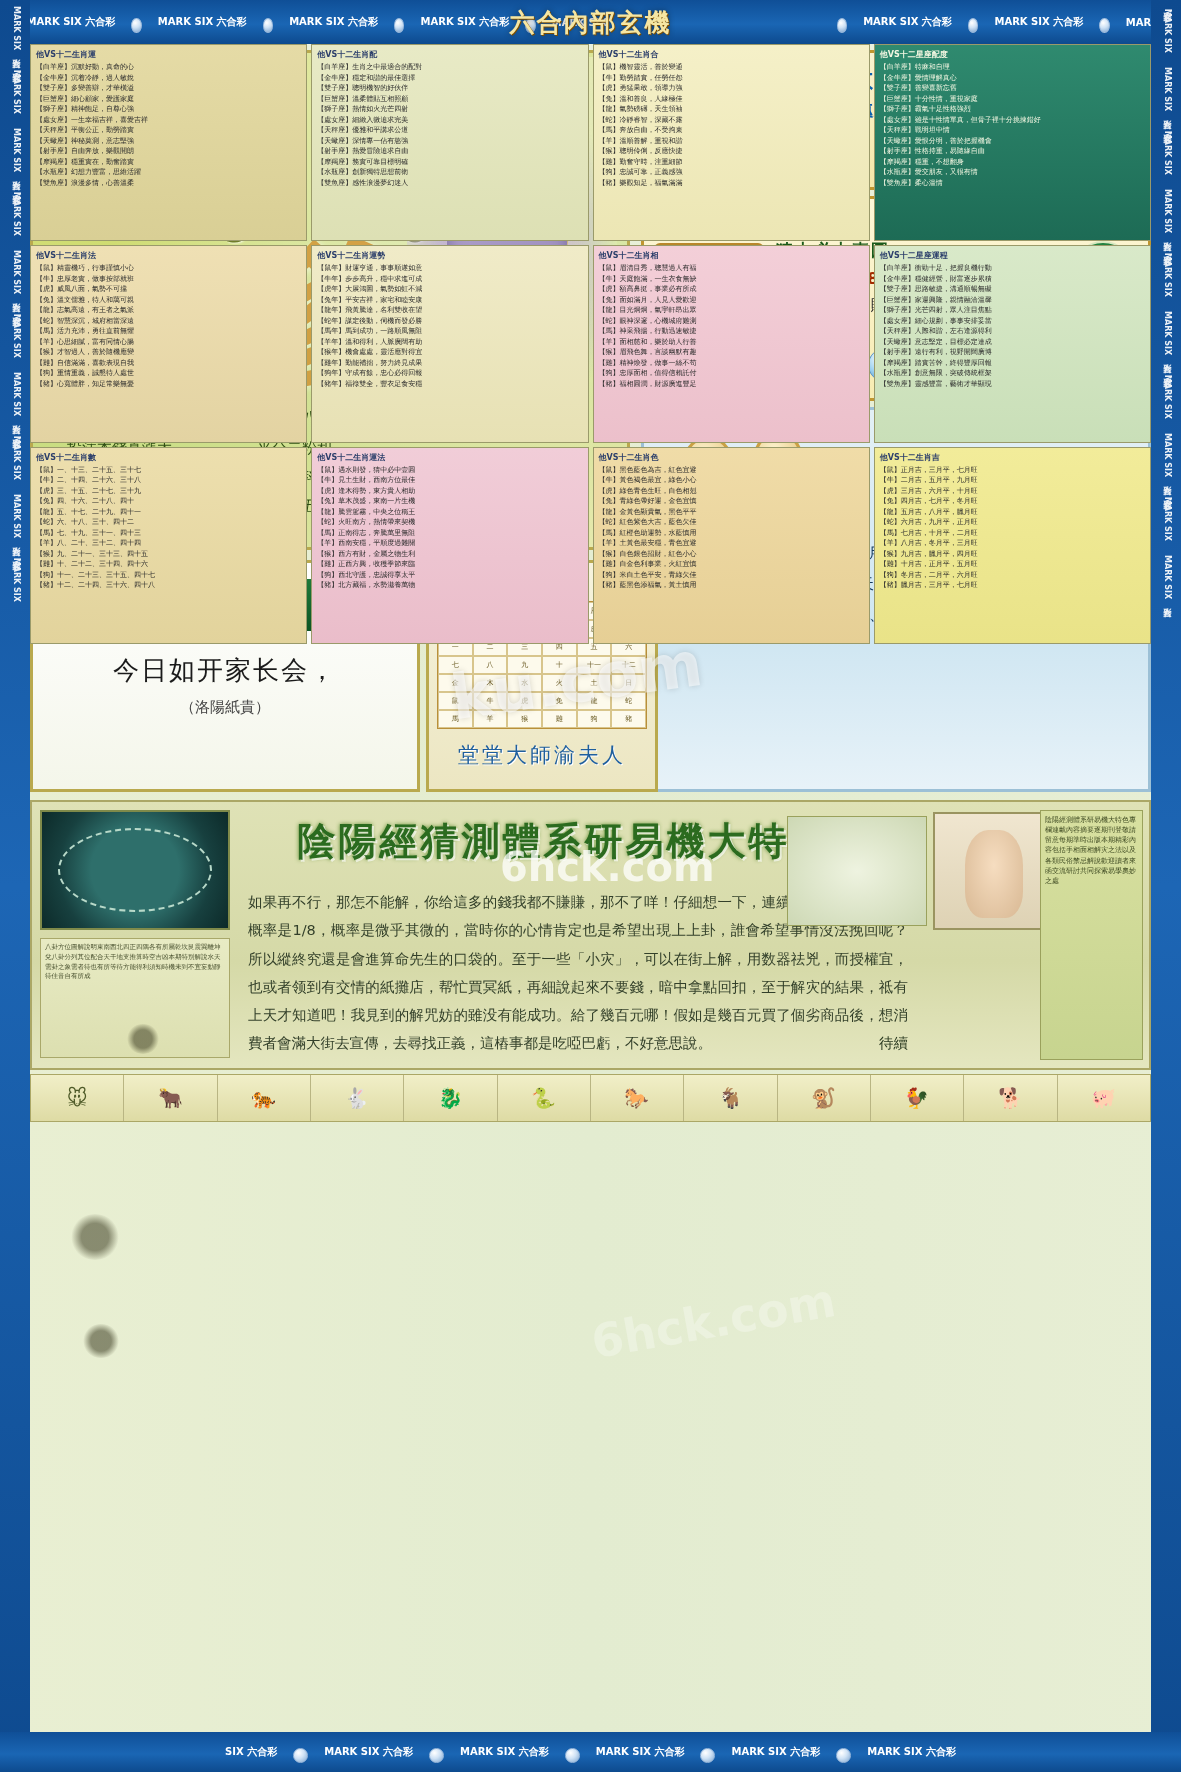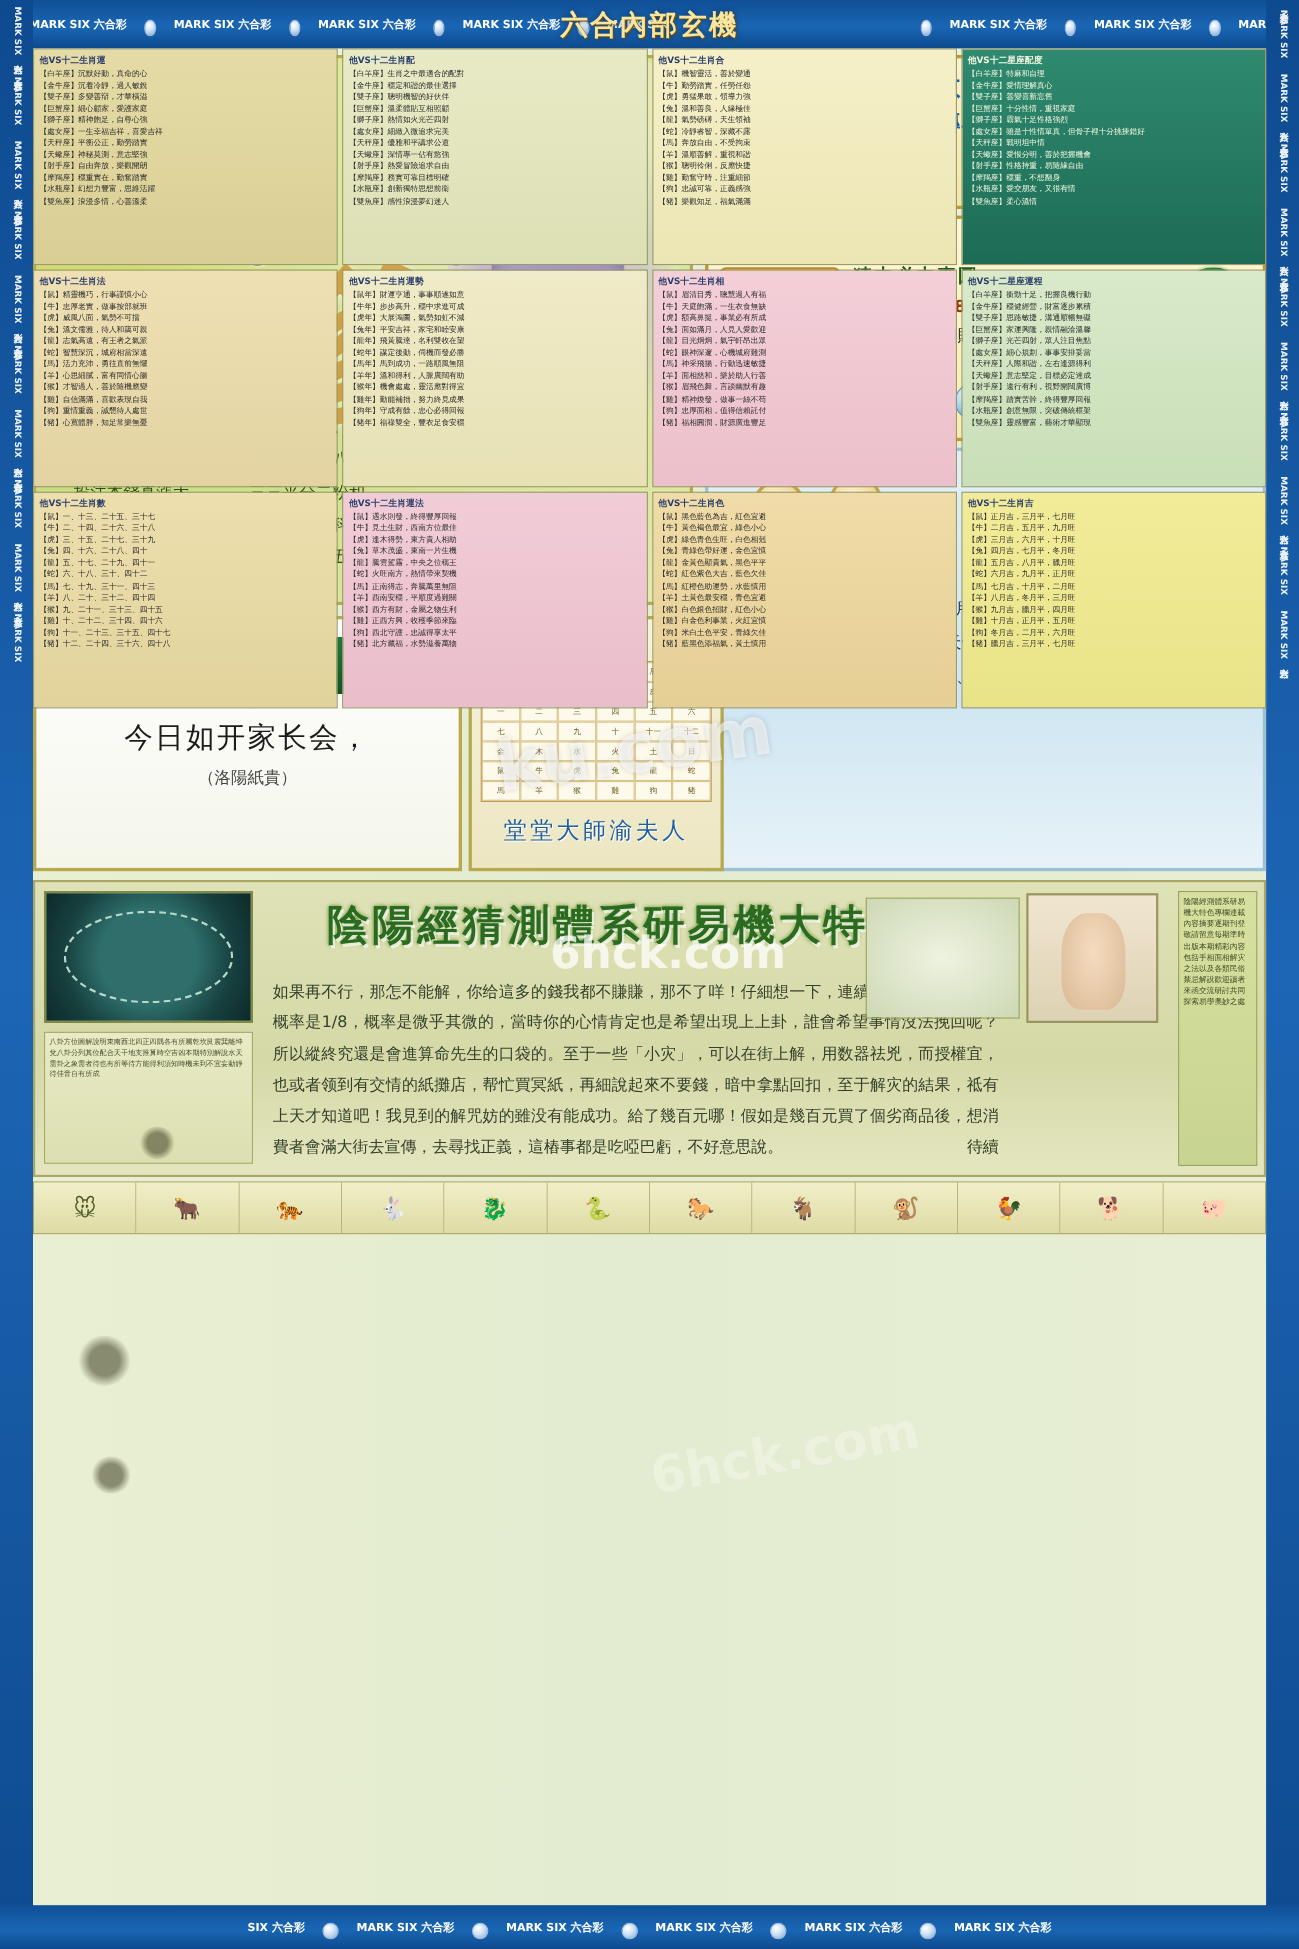--- a/index.html
+++ b/index.html
@@ -313,21 +313,21 @@
   .art-hand {
     position:absolute; right:96px; top:10px; width:120px; height:118px;
     background:linear-gradient(180deg,#f0e6d0,#ded2b4); border:2px solid #9a9460;
   }
   .art-hand::after{
     content:""; position:absolute; left:30px; top:16px; width:58px; height:88px;
     background:radial-gradient(ellipse at 50% 40%, #f6ddc0, #d8b893);
     border-radius:40% 40% 30% 30%;
   }
   .art-right-col {
-    position:absolute; right:6px; top:8px; width:72px; bottom:8px;
+    position:absolute; right:6px; top:8px; width:103px; bottom:8px;
     background:linear-gradient(180deg,#d8e0a0,#c7d48f);
     border:1px solid #9aa15c;
     font-size:7px; color:#3e4a22; padding:4px; overflow:hidden; line-height:1.45;
   }
   .art-mid-img {
     position:absolute; right:222px; top:14px; width:140px; height:110px;
     background:radial-gradient(ellipse at 50% 50%,#eef3e0,#cdd8b4);
     border:1px solid #9aa15c;
   }
 
@@ -789,21 +789,21 @@
             <li>【羊】八、二十、三十二、四十四</li>
             <li>【猴】九、二十一、三十三、四十五</li>
             <li>【雞】十、二十二、三十四、四十六</li>
             <li>【狗】十一、二十三、三十五、四十七</li>
             <li>【豬】十二、二十四、三十六、四十八</li>
           </ul>
         </div>
         <div class="tblock bg10">
           <h4>他VS十二生肖運法</h4>
           <ul>
-            <li>【鼠】遇水則發，終得豐厚回報</li>
+            <li>【鼠】遇水則發，猜中必中壹圓</li>
             <li>【牛】見土生財，西南方位最佳</li>
             <li>【虎】逢木得勢，東方貴人相助</li>
             <li>【兔】草木茂盛，東南一片生機</li>
             <li>【龍】騰雲駕霧，中央之位稱王</li>
             <li>【蛇】火旺南方，熱情帶來契機</li>
             <li>【馬】正南得志，奔騰萬里無阻</li>
             <li>【羊】西南安穩，平順度過難關</li>
             <li>【猴】西方有財，金屬之物生利</li>
             <li>【雞】正西方興，收穫季節來臨</li>
             <li>【狗】西北守護，忠誠得享太平</li>

